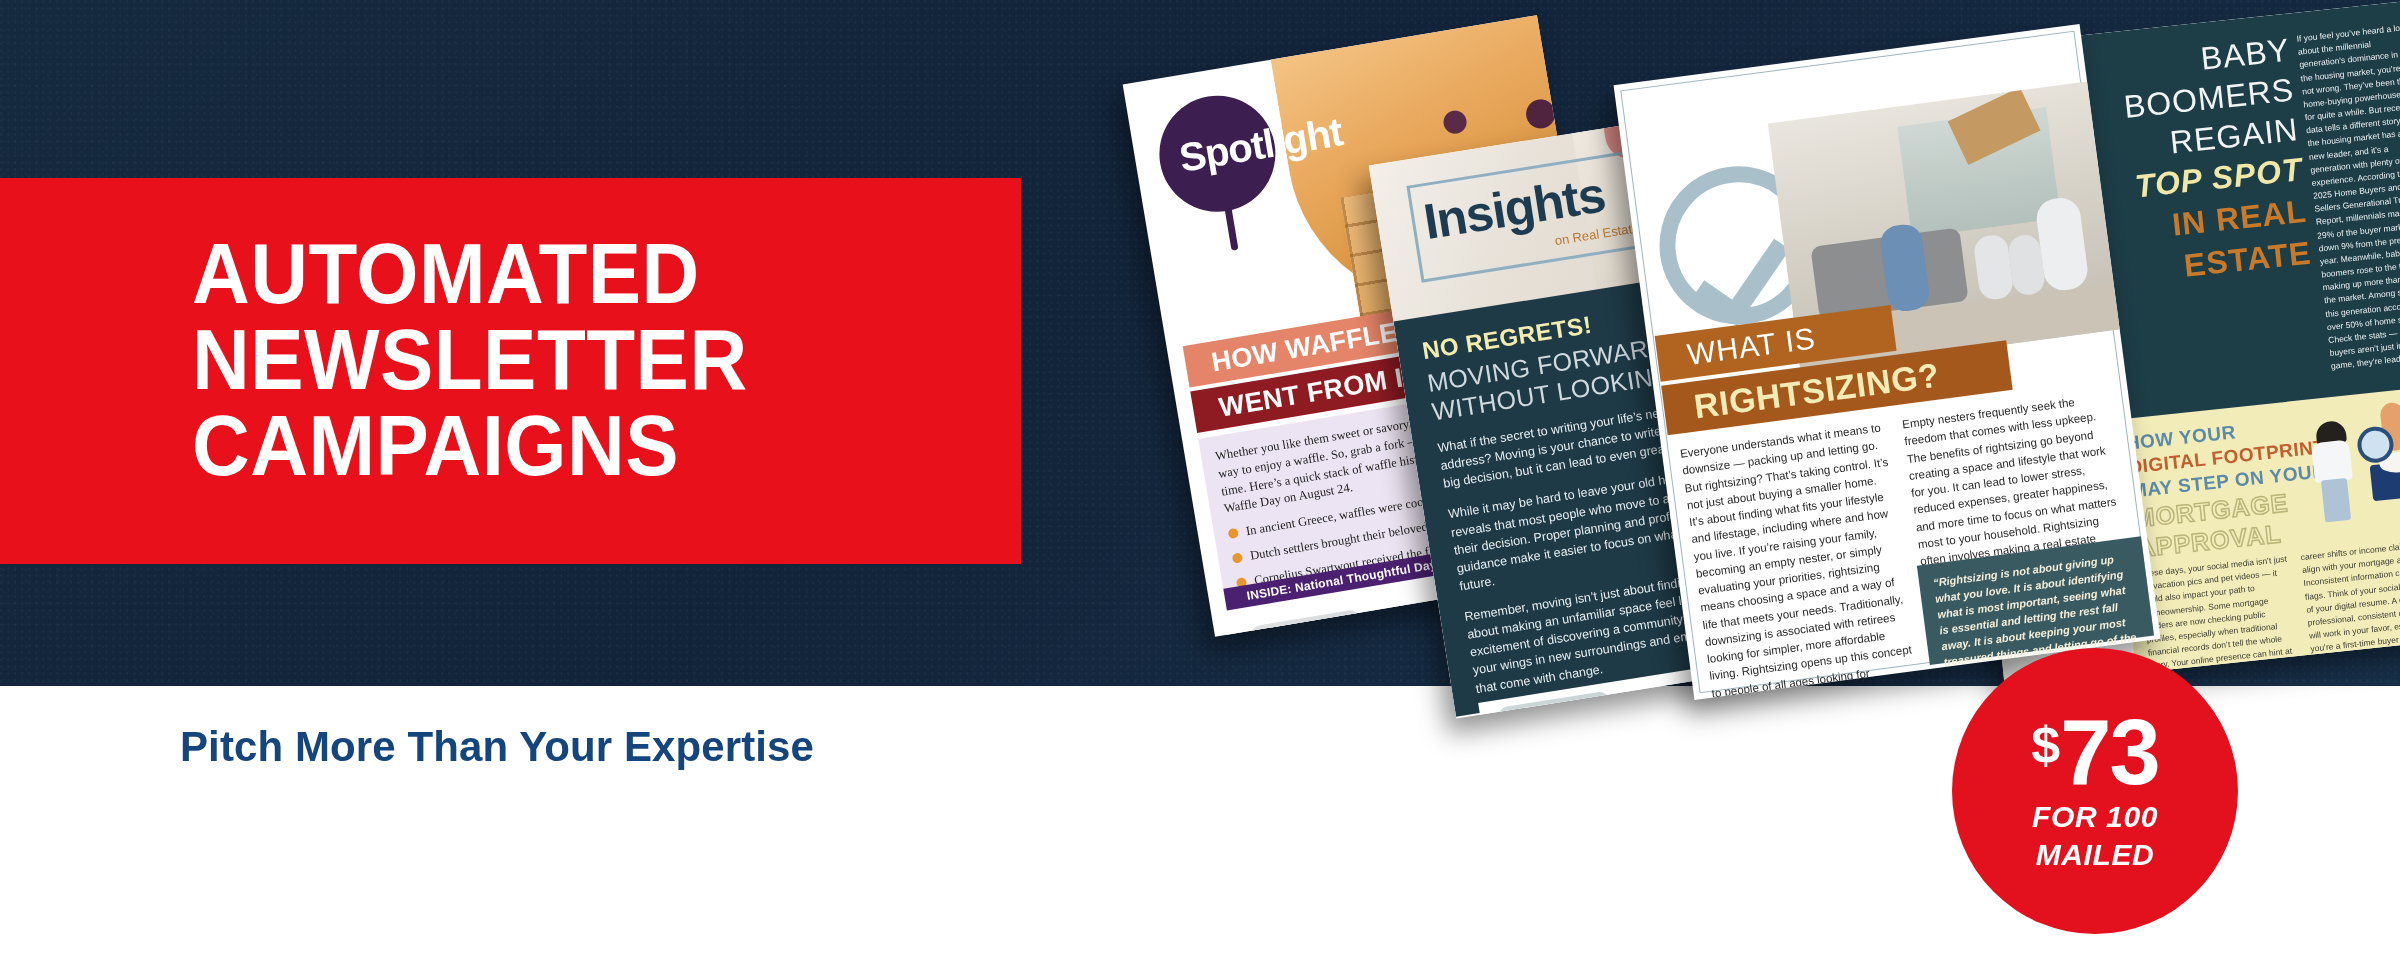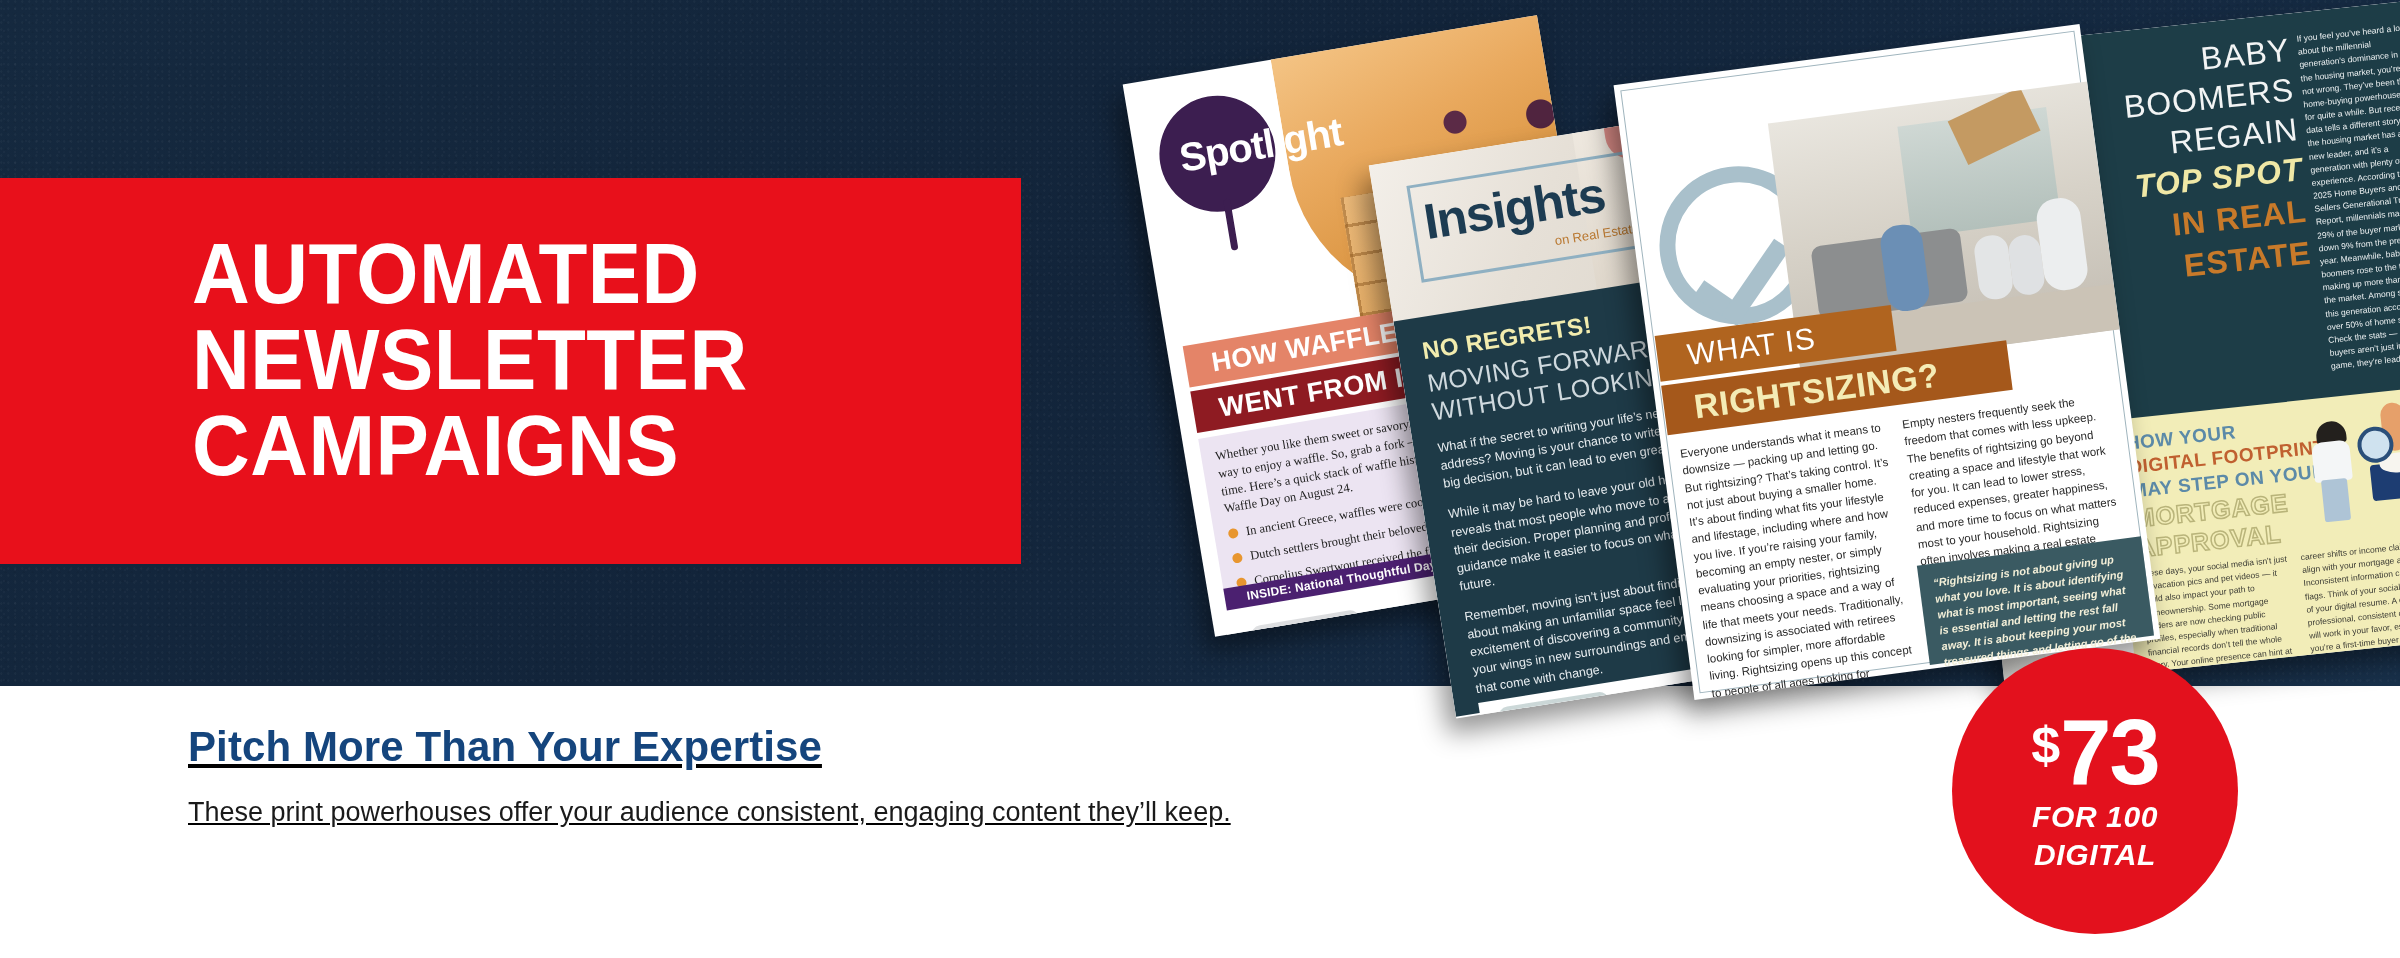--- a/index.html
+++ b/index.html
@@ -32,21 +32,21 @@
   .red-block .headline{
     position:absolute;left:192px;top:52px;width:820px;
     color:#fff;font-weight:700;font-size:86px;line-height:1.0;
     letter-spacing:0.5px;
     font-family:"Liberation Sans", sans-serif;
     transform:scaleX(.93);transform-origin:left top;
   }
   .red-block .headline div{white-space:nowrap;}
 
   
-  .copy{position:absolute;left:188px;top:726px;width:1560px;text-decoration:underline;}
+  .copy{position:absolute;left:180px;top:726px;width:1560px;}
   .copy h2{
     margin:0 0 26px 0;color:#15457d;font-size:42px;font-weight:700;
     letter-spacing:.1px;line-height:1;
     font-family:"Liberation Sans", sans-serif;
   }
   .copy p{
     margin:0 0 16px 0;color:#1a1a1a;font-size:27px;line-height:1.34;font-weight:400;
   }
 
   
@@ -396,25 +396,24 @@
   <div class="red-block">
     <div class="headline">
       <div>AUTOMATED</div>
       <div>NEWSLETTER</div>
       <div>CAMPAIGNS</div>
     </div>
   </div>
 
   <div class="copy">
     <h2>Pitch More Than Your Expertise</h2>
-    <p>These print powerhouses offer your audience consistent, engaging content they’ll keep.</p>
   </div>
 
   <div class="badge">
     <div class="amount">
       <span class="cur">$</span>
       <span>73</span>
     </div>
     <div class="l1">FOR 100</div>
-    <div class="l2">DIGITAL</div>
+    <div class="l2">MAILED</div>
   </div>
 
 </div>
 
 </body></html>

